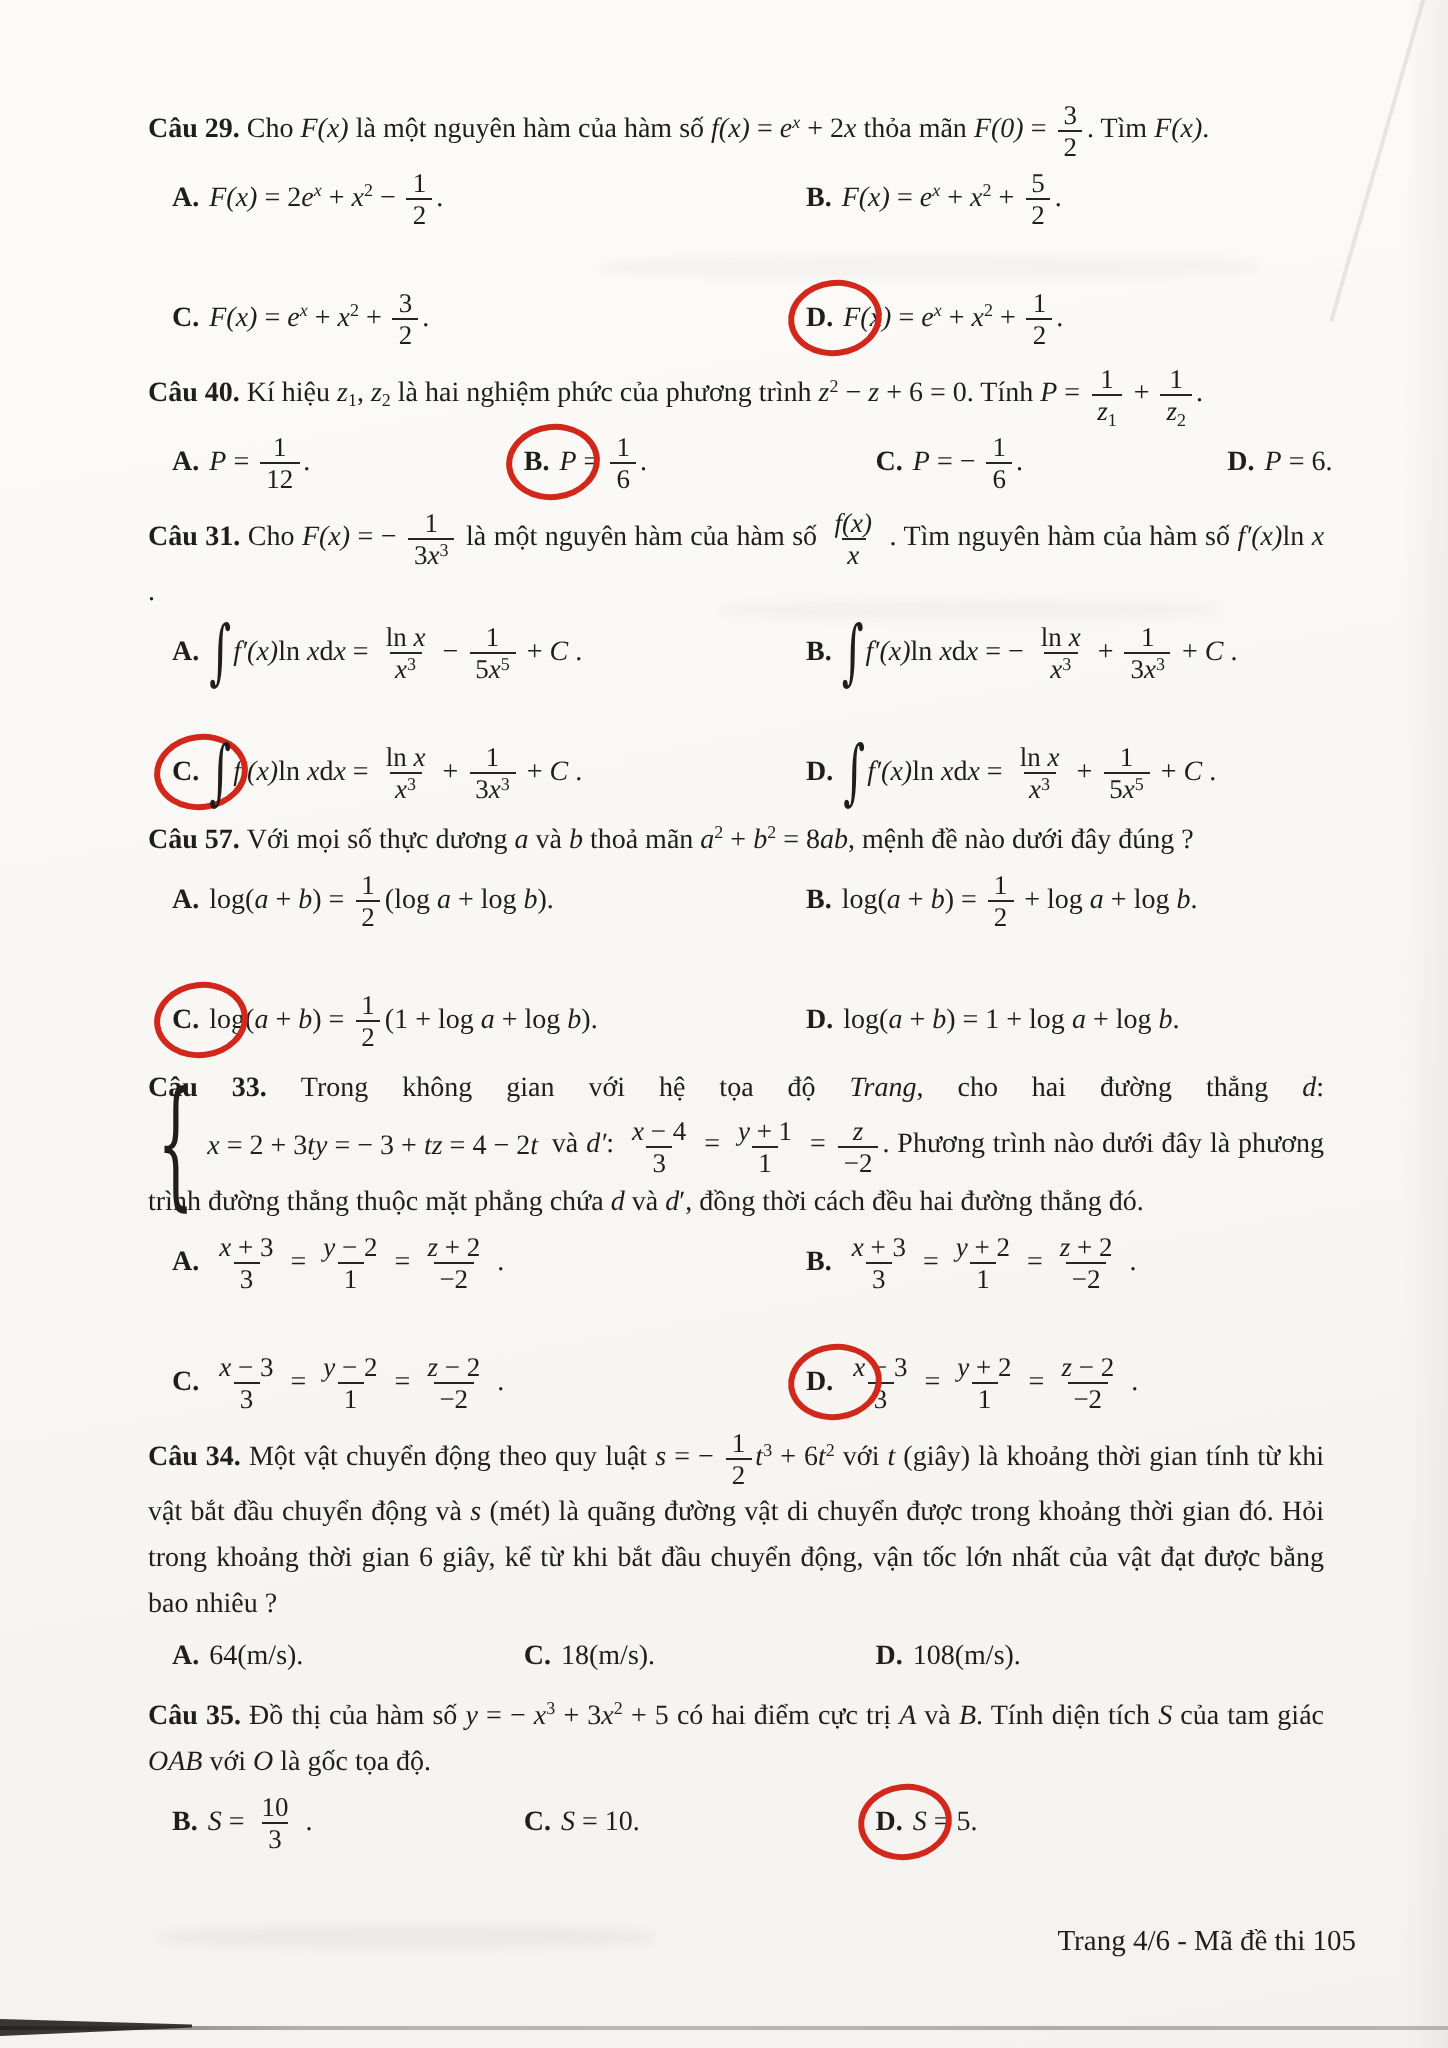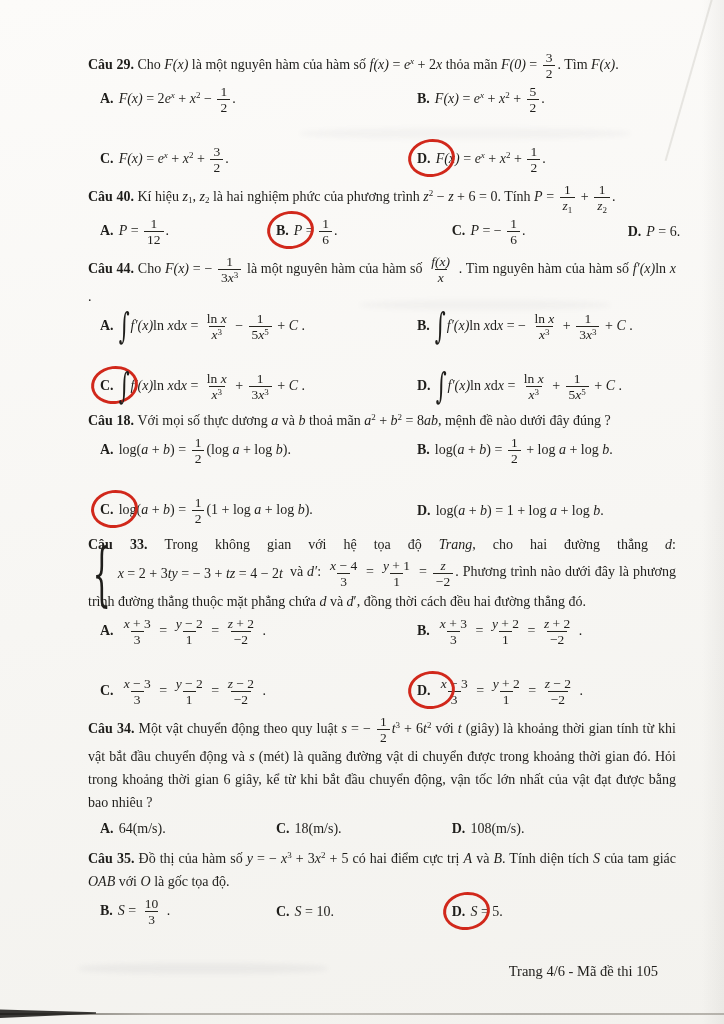--- a/index.html
+++ b/index.html
@@ -12,21 +12,21 @@
   .page{
     position:relative;width:724px;height:1024px;overflow:hidden;
     background:linear-gradient(170deg,#fcfbf9 0%,#f7f6f3 55%,#f3f2ee 100%);
   }
   .page::after{
     content:"";position:absolute;right:0;top:0;width:22px;height:100%;
     background:linear-gradient(to left,rgba(150,148,144,0.10),transparent);
     pointer-events:none;
   }
   .content{
-    position:absolute;left:88px;top:50px;width:588px;
+    position:absolute;left:74px;top:50px;width:588px;
     font-size:14px;line-height:23px;
   }
   .question{margin-bottom:7px;}
   .stem{margin:0 0 3px 0;text-align:justify;}
   .qnum{font-weight:bold;}
   .opts{display:grid;padding-left:12px;row-gap:3px;column-gap:4px;align-items:center;gap:29px;}
   .opts.c2{grid-template-columns:50% 49%;}
   .opts.c4{grid-template-columns:25.5% 25.5% 25.5% 22%;}
   .opt{line-height:23px;white-space:nowrap;}
   .letter{font-weight:bold;margin-right:5px;}
@@ -48,21 +48,21 @@
   .brace{
     display:inline-block;font-family:"DejaVu Serif",serif;font-size:34px;line-height:1;
     transform:scaleY(2.05) scaleX(0.85);transform-origin:center;margin-right:5px;
   }
   .clines{display:inline-flex;flex-direction:row;line-height:23px;text-align:left;}
   .circwrap{position:relative;display:inline-block;}
   .circwrap::after{
     content:"";position:absolute;left:-9px;top:-8px;width:41px;height:32px;
     border:3.4px solid #d1281b;border-radius:50%;transform:rotate(-7deg);pointer-events:none;
   }
-  .footer{position:absolute;right:66px;top:963px;font-size:14.5px;}
+  .footer{position:absolute;right:46px;top:963px;font-size:14.5px;}
   .scanline{
     position:absolute;left:0;top:1013px;width:724px;height:2px;
     background:linear-gradient(to right,#3a3833,#8a8780 60px,#b3b0a9 150px,#bdbab3 340px,#b0ada6 520px,#b8b5ae 724px);
   }
   .scanwedge{
     position:absolute;left:0;top:1008px;width:96px;height:10px;background:#23221f;
     clip-path:polygon(0 15%,100% 42%,100% 58%,0 100%);opacity:.9;
   }
   .ghost{position:absolute;background:#7d7d88;opacity:.055;filter:blur(2.5px);border-radius:45%;pointer-events:none;}
   .crease{position:absolute;right:34px;top:-6px;width:2px;height:170px;background:#cfccc6;opacity:.45;transform:rotate(16deg);pointer-events:none;}
@@ -119,21 +119,21 @@
                 <span class="den">6</span>
               </span>.</span></div>
           <div class="opt"><b class="letter">C.</b><span class="omath"><i>P</i> = − <span class="frac">
                 <span class="num">1</span>
                 <span class="den">6</span>
               </span>.</span></div>
           <div class="opt"><b class="letter">D.</b><span class="omath"><i>P</i> = 6.</span></div>
         </div>
       </div>
       <div class="question">
-        <p class="stem"><span class="qnum">Câu 44. </span>Cho <i>F(x)</i> = − <span class="frac">
+        <p class="stem"><span class="qnum">Câu 31. </span>Cho <i>F(x)</i> = − <span class="frac">
             <span class="num">1</span>
             <span class="den">3<i>x</i><sup>3</sup></span>
           </span> là một nguyên hàm của hàm số <span class="frac">
             <span class="num"><i>f(x)</i></span>
             <span class="den"><i>x</i></span>
           </span> . Tìm nguyên hàm của hàm số <i>f′(x)</i>ln <i>x</i> .</p>
         <div class="opts c2">
           <div class="opt"><b class="letter">A.</b><span class="omath"><span class="intg">∫</span><i>f′(x)</i>ln <i>x</i>d<i>x</i> = <span class="frac">
                 <span class="num">ln <i>x</i></span>
                 <span class="den"><i>x</i><sup>3</sup></span>
@@ -158,21 +158,21 @@
           <div class="opt"><b class="letter">D.</b><span class="omath"><span class="intg">∫</span><i>f′(x)</i>ln <i>x</i>d<i>x</i> = <span class="frac">
                 <span class="num">ln <i>x</i></span>
                 <span class="den"><i>x</i><sup>3</sup></span>
               </span> + <span class="frac">
                 <span class="num">1</span>
                 <span class="den">5<i>x</i><sup>5</sup></span>
               </span> + <i>C</i> .</span></div>
         </div>
       </div>
       <div class="question">
-        <p class="stem"><span class="qnum">Câu 18. </span>Với mọi số thực dương <i>a</i> và <i>b</i> thoả mãn <i>a</i><sup>2</sup> + <i>b</i><sup>2</sup> = 8<i>ab</i>, mệnh đề nào dưới đây đúng ?</p>
+        <p class="stem"><span class="qnum">Câu 57. </span>Với mọi số thực dương <i>a</i> và <i>b</i> thoả mãn <i>a</i><sup>2</sup> + <i>b</i><sup>2</sup> = 8<i>ab</i>, mệnh đề nào dưới đây đúng ?</p>
         <div class="opts c2">
           <div class="opt"><b class="letter">A.</b><span class="omath">log(<i>a</i> + <i>b</i>) = <span class="frac">
                 <span class="num">1</span>
                 <span class="den">2</span>
               </span>(log <i>a</i> + log <i>b</i>).</span></div>
           <div class="opt"><b class="letter">B.</b><span class="omath">log(<i>a</i> + <i>b</i>) = <span class="frac">
                 <span class="num">1</span>
                 <span class="den">2</span>
               </span> + log <i>a</i> + log <i>b</i>.</span></div>
           <div class="opt"><span class="circwrap"><b class="letter">C.</b></span><span class="omath">log(<i>a</i> + <i>b</i>) = <span class="frac">

